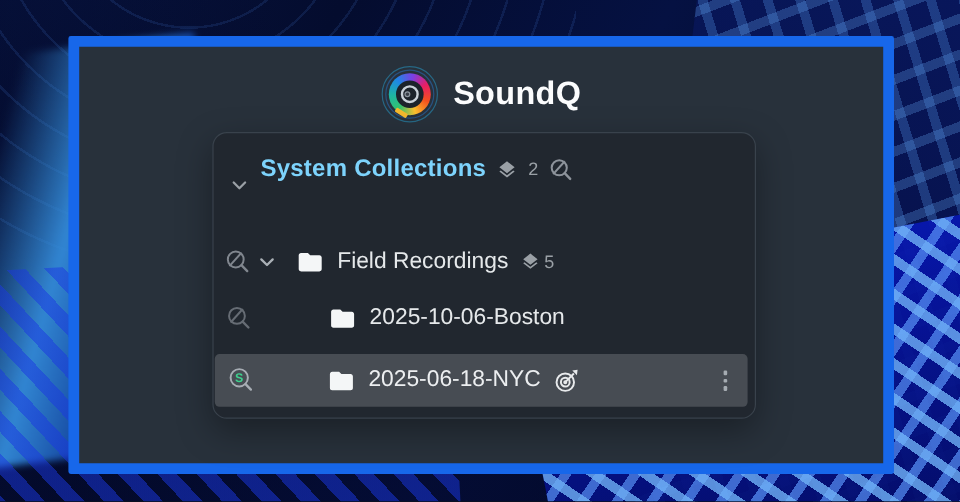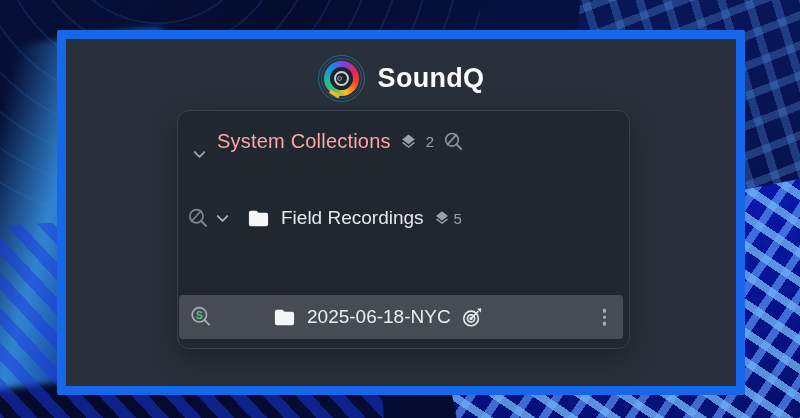--- a/index.html
+++ b/index.html
@@ -69,21 +69,21 @@
   
   .card {
     position: absolute; left: 111px; top: 71px; width: 453px; height: 239px;
     background: #21272f; border: 1px solid #39424c; border-radius: 12px;
     box-shadow: 0 10px 28px rgba(0,0,0,.35);
   }
 
   .hdr-chevron { position: absolute; left: 12px; top: 34px; color: #9aa0a6; display: flex; }
   .hdr-row { position: absolute; left: 39px; top: 16px; height: 28px;
     display: flex; align-items: center; gap: 9px; }
-  .hdr-title { font-size: 20px; font-weight: normal; color: #fca5a5; letter-spacing: .2px; white-space: nowrap; }
+  .hdr-title { font-size: 20px; font-weight: bold; color: #7dd3fc; letter-spacing: .2px; white-space: nowrap; }
   .count { font-size: 15px; color: #9aa0a6; }
   .hdr-sub { position: absolute; left: 39px; top: 47px; font-size: 13.5px; color: #8b929b; white-space: nowrap; }
 
   .icon { display: flex; align-items: center; justify-content: center; flex: none; }
   .c-dim    { color: #80868e; }
   .c-dimmer { color: #666c74; }
   .c-mid    { color: #9aa0a6; }
   .c-lt     { color: #aab0b6; }
 
   .row { position: absolute; left: 0; width: 100%; height: 42px;
@@ -171,20 +171,35 @@
         </span>
         <span class="row-label" style="margin-left:11px">Field Recordings</span>
         <span class="icon c-mid" style="margin-left:10px">
           <svg width="16" height="16" viewBox="0 0 24 24" fill="currentColor">
               <path d="M11.99 18.54l-7.37-5.73L3 14.07l9 7 9-7-1.63-1.26-7.38 5.73zM12 16l7.36-5.73L21 9l-9-7-9 7 1.63 1.27L12 16z"></path>
             </svg>
         </span>
         <span class="count" style="margin-left:4px">5</span>
       </div>
 
+      <div class="row row-boston">
+        <span class="icon c-dimmer" style="margin-left:10px">
+          <svg width="22" height="22" viewBox="0 0 20 20" fill="none" stroke="currentColor" stroke-width="1.5">
+            <circle cx="8.6" cy="8.4" r="6"></circle>
+              <line x1="13" y1="3.2" x2="3.8" y2="13.4"></line>
+            <line x1="12.9" y1="12.7" x2="17.3" y2="17.2" stroke-width="1.8" stroke-linecap="round"></line>
+          </svg>
+        </span>
+        <span class="icon" style="margin-left:64px;color:#f4f6f7">
+          <svg width="23" height="23" viewBox="0 0 24 24" fill="currentColor">
+              <path d="M10 4H4c-1.1 0-2 .9-2 2v12c0 1.1.9 2 2 2h16c1.1 0 2-.9 2-2V8c0-1.1-.9-2-2-2h-8l-2-2z"></path>
+            </svg>
+        </span>
+        <span class="row-label" style="margin-left:11px">2025-10-06-Boston</span>
+      </div>
 
       <div class="row row-selected">
         <span class="icon" style="margin-left:10px;color:#a7adb4">
           <svg width="24" height="24" viewBox="0 0 22 22" fill="none">
             <circle cx="9.5" cy="9" r="6.6" stroke="#a7adb4" stroke-width="1.5"></circle>
             <line x1="14.3" y1="13.9" x2="18.4" y2="18" stroke="#a7adb4" stroke-width="1.8" stroke-linecap="round"></line>
             <text x="9.5" y="12.4" text-anchor="middle" font-size="9.5" font-weight="bold" fill="#3ecf8e">S</text>
           </svg>
         </span>
         <span class="icon" style="margin-left:60px;color:#f4f6f7">

